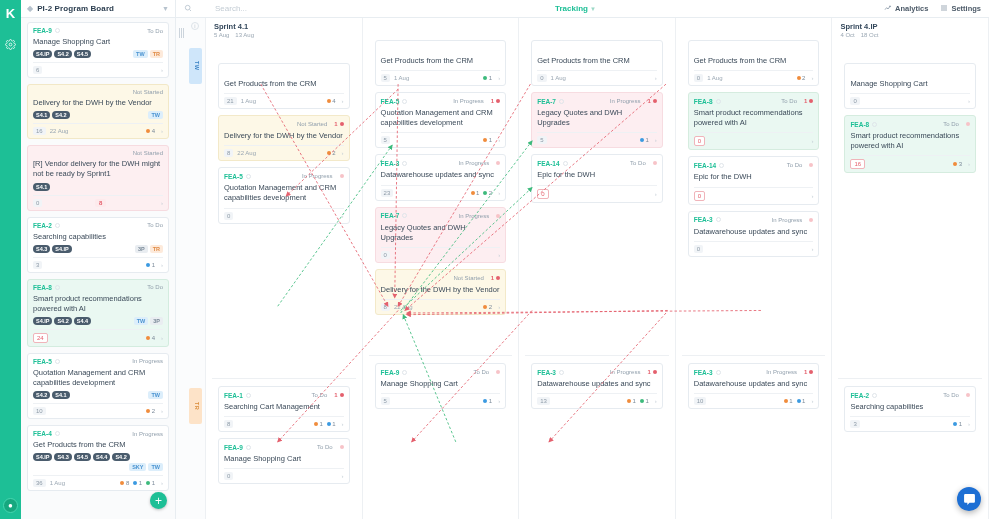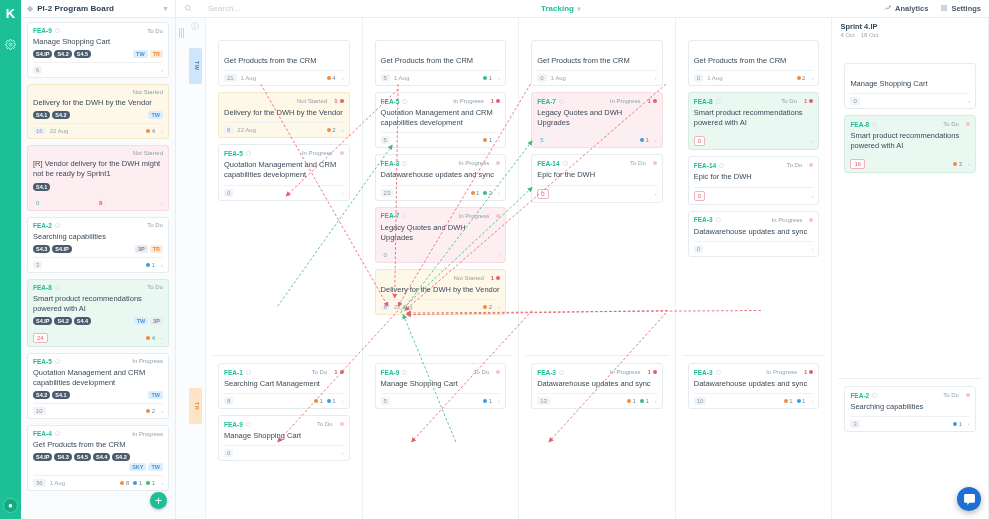--- a/index.html
+++ b/index.html
@@ -96,21 +96,21 @@
   .fab {
     position: absolute; right: 8px; bottom: 10px;
     width: 17px; height: 17px; border-radius: 50%; background: #1dbf96;
     color: #fff; display: flex; align-items: center; justify-content: center;
     font-size: 12px; line-height: 1; box-shadow: 0 1px 3px rgba(0,0,0,.25);
   }
 
   
   .main { flex: 1; display: flex; flex-direction: column; height: 519px; position: relative; }
   .topbar {
-    height: 18px; display: flex; align-items: center; gap: 16px;
+    height: 18px; display: flex; align-items: center; gap: 23px;
     padding: 0 8px; background: #fff; border-bottom: 1px solid #e8edf1;
   }
   .srch-icon { color: #b6c2cd; font-size: 8px; }
   .srch-ph { font-size: 8px; color: #c3ccd4; }
   .tracking { margin-left: 285px; font-size: 8px; color: #1dbf96; font-weight: 600; }
   .tracking .cv { color: #9bd8c6; font-size: 6px; margin-left: 2px; }
   .tb-right { margin-left: auto; display: flex; gap: 12px; align-items: center; }
   .tb-btn { display: flex; align-items: center; gap: 3px; font-size: 7.5px; color: #4c5a68; font-weight: 700; }
   .tb-btn .ic { color: #8c9aa8; font-size: 8px; }
 
@@ -422,20 +422,27 @@
             <i></i>
             <i></i>
             <i></i>
           </div>
         <div class="gutter-info">i</div>
         <div class="rowtag blue">TW</div>
         <div class="rowtag orange">TR</div>
       </div>
       <div class="columns" id="columns">
           <div class="col">
+            <div class="col-head">
+      <div class="col-name">Sprint 4.1</div>
+      <div class="col-dates">
+                <span>5 Aug</span>
+                <span>13 Aug</span>
+              </div>
+    </div>
             <div style="position:relative;height:470px">
               <div class="rowband" style="top:22px;left:6px;right:6px;">
                 <div class="bcard ">
           <div class="bc-row1">
                     <span class="bc-status"></span>
                   </div>
           <div class="bc-title">Get Products from the CRM</div>
           <div class="bc-foot">
             <span class="fc-pts">21</span>
             <span class="fc-date">1 Aug</span>

